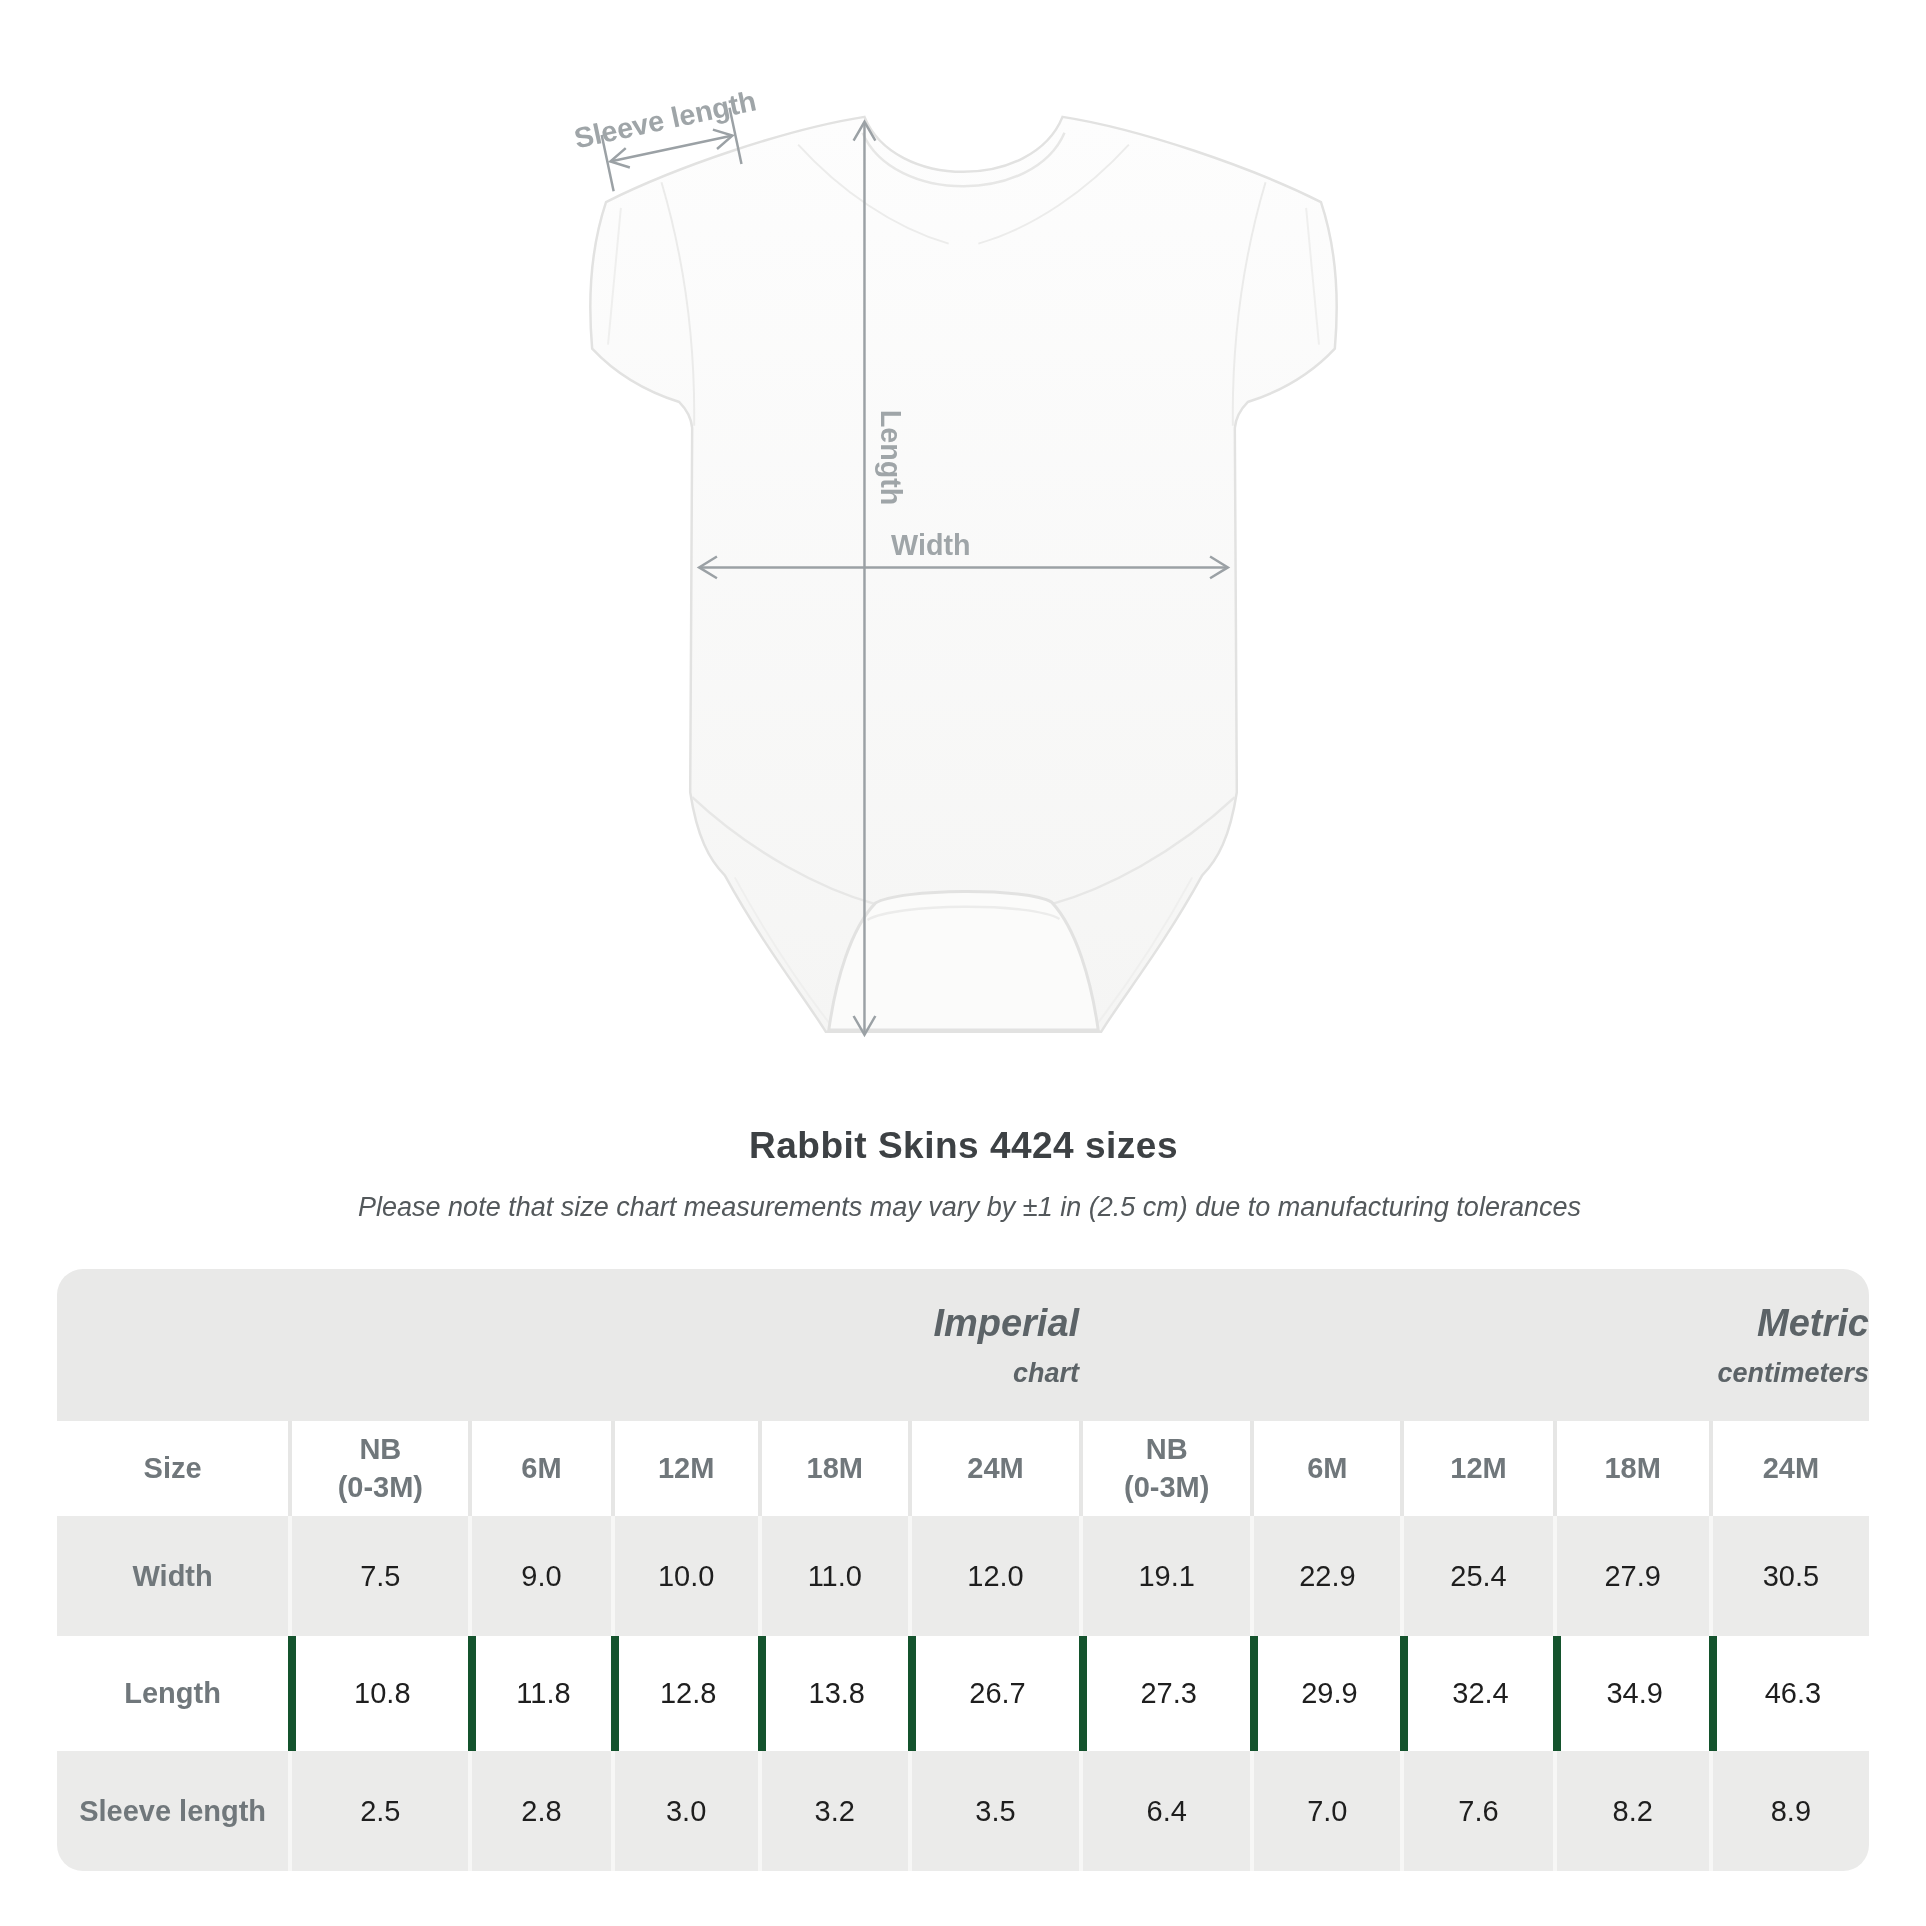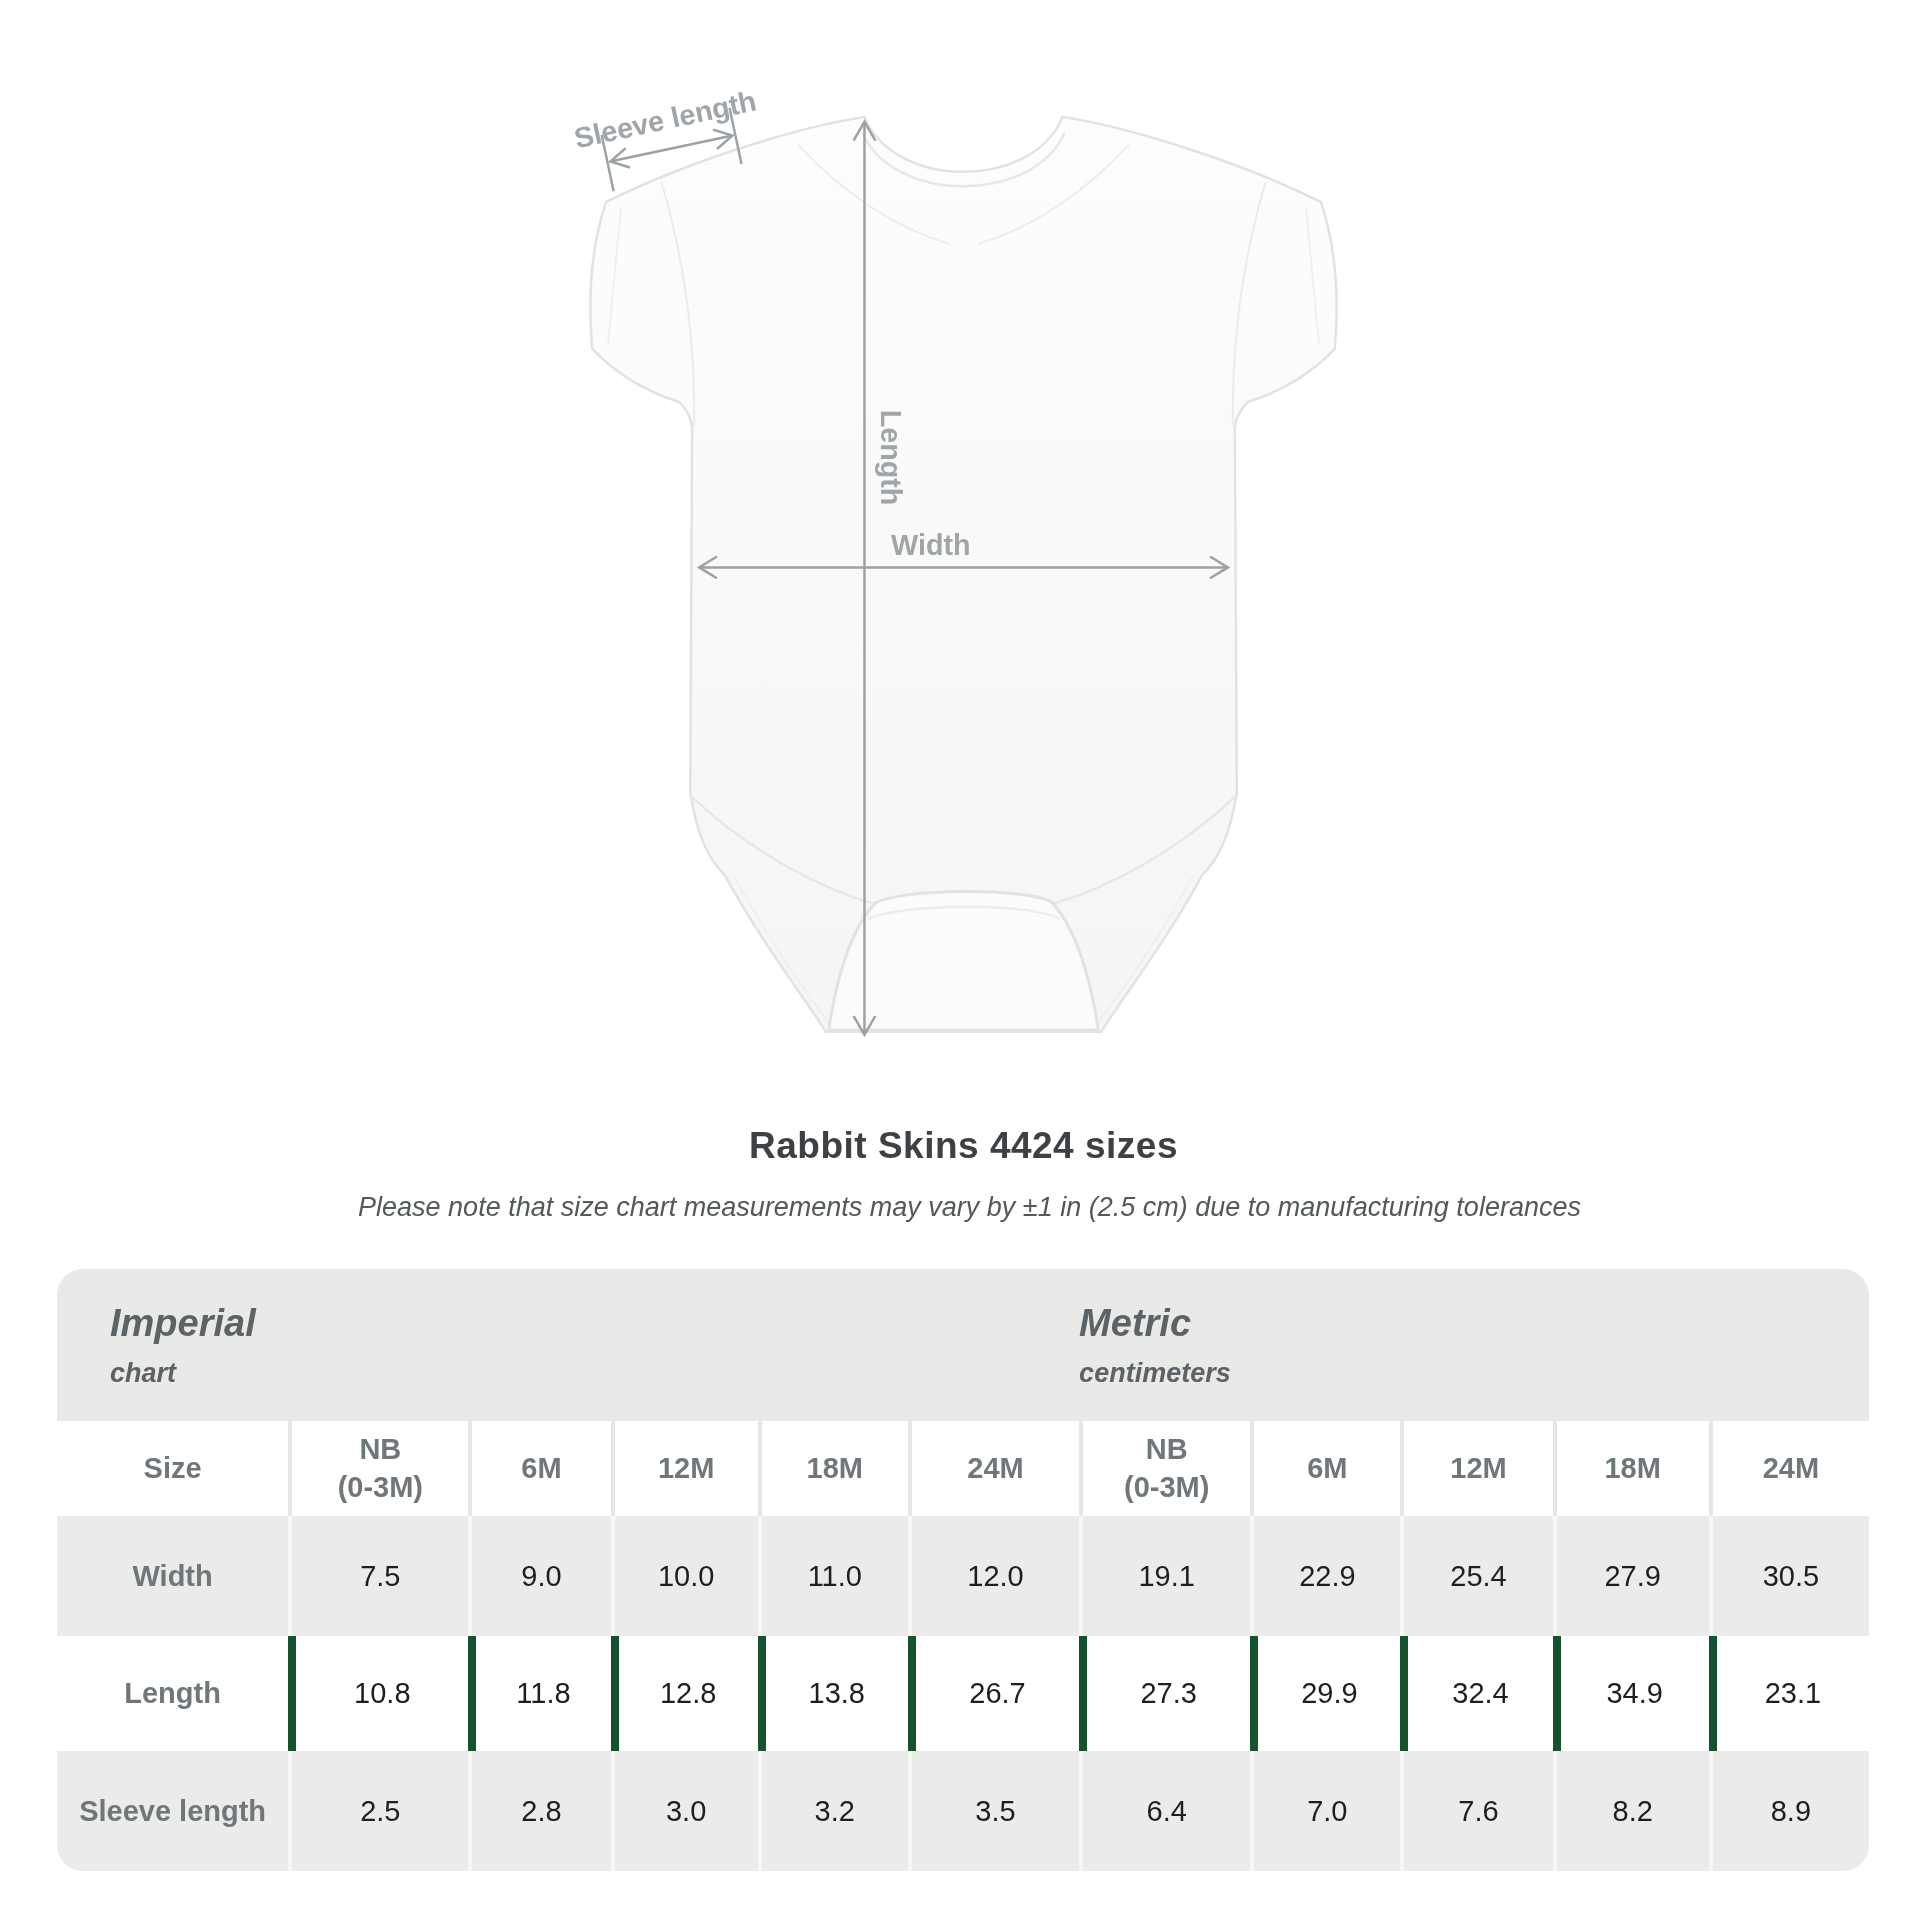--- a/index.html
+++ b/index.html
@@ -12,21 +12,21 @@
          font-size:37px;font-weight:bold;color:#3d4144;letter-spacing:0.5px;}
   .subtitle{position:absolute;left:0;top:1192px;width:100%;text-align:center;
          font-size:27px;font-style:italic;color:#53585b;padding-left:6px;}
   
   .table-wrap{position:absolute;left:57px;top:1269px;width:1812px;height:602px;
          border-radius:26px;overflow:hidden;}
   table{width:1812px;height:602px;border-collapse:separate;border-spacing:0;table-layout:fixed;}
   th,td{margin:0;padding:0;text-align:center;vertical-align:middle;box-sizing:border-box;}
   tr.band{height:147px;}
   tr.band th{background:#e9e9e8;}
-  .band-inner{display:flex;flex-direction:column;align-items:flex-start;justify-content:center;gap:13px;}
+  .band-inner{display:flex;flex-direction:column;align-items:flex-end;justify-content:center;gap:13px;}
   .band-inner.shift{padding-left:53px;}
   .g-label{font-size:38px;font-weight:bold;font-style:italic;color:#5c6367;}
   .g-unit{font-size:27px;font-style:italic;color:#5c6367;}
   tr.head{height:92px;}
   tr.head th{background:#ffffff;color:#70777b;font-size:29px;font-weight:bold;
              white-space:pre-line;line-height:1.3;}
   tr.r0{height:116px;} tr.r1{height:111px;} tr.r2{height:116px;}
   tr.gray td{background:#ebebea;}
   tr.white td{background:#ffffff;}
   td{font-size:29px;color:#1e1e1e;}
@@ -182,21 +182,21 @@
         <td class="rowlabel">Length</td>
         <td>10.8</td>
         <td>11.8</td>
         <td>12.8</td>
         <td>13.8</td>
         <td>26.7</td>
         <td>27.3</td>
         <td>29.9</td>
         <td>32.4</td>
         <td>34.9</td>
-        <td>23.1</td>
+        <td>46.3</td>
       </tr>
       <tr class="gray r2">
         <td class="rowlabel">Sleeve length</td>
         <td>2.5</td>
         <td>2.8</td>
         <td>3.0</td>
         <td>3.2</td>
         <td>3.5</td>
         <td>6.4</td>
         <td>7.0</td>

